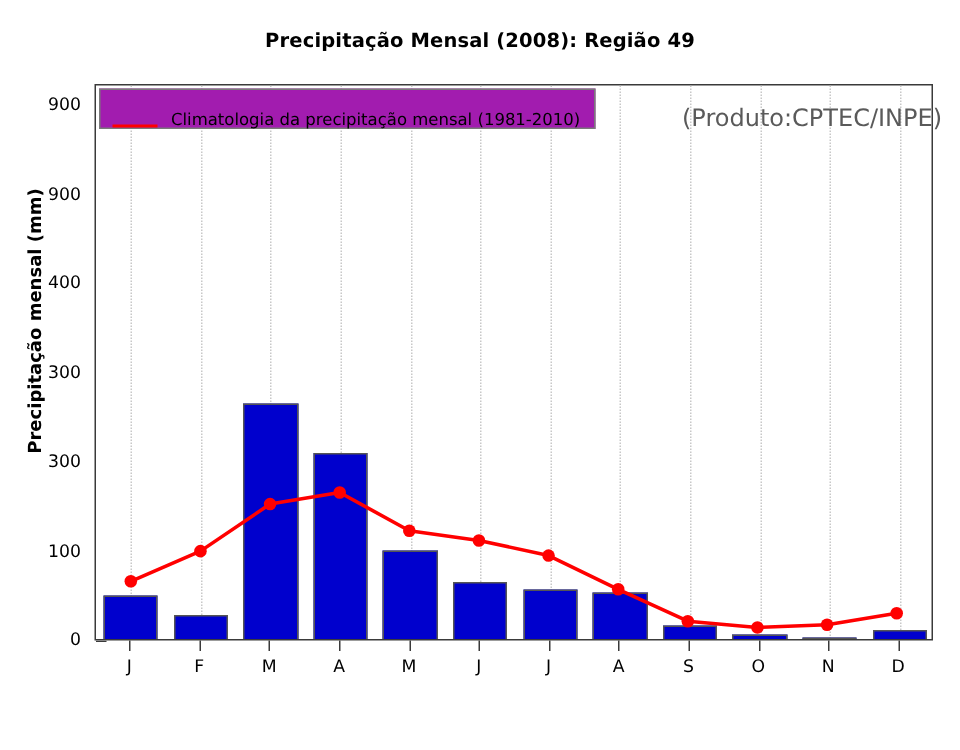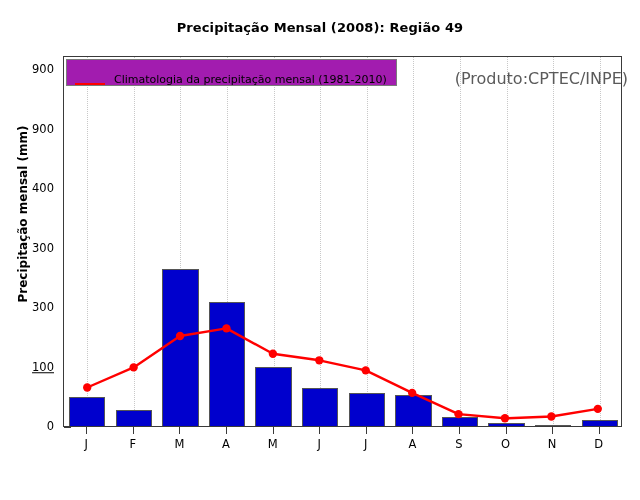--- a/index.html
+++ b/index.html
@@ -176,21 +176,21 @@
 </head>
 <body>
 
 <div id="root">
 
   <div class="chart-title">Precipitação Mensal (2008): Região 49</div>
 
   <div class="y-ticks-wrap" id="y-axis">
       <div class="y-tick-label" style="top: 427px;">0</div>
       <div class="y-tick-mark" style="top: 427px;"></div>
-      <div class="y-tick-label" style="top: 367.5px; text-decoration: underline;">100</div>
+      <div class="y-tick-label" style="top: 367.5px;">100</div>
       <div class="y-tick-mark" style="top: 367.5px;"></div>
       <div class="y-tick-label" style="top: 308px;">300</div>
       <div class="y-tick-mark" style="top: 308px;"></div>
       <div class="y-tick-label" style="top: 248.5px; text-align: right;">300</div>
       <div class="y-tick-mark" style="top: 248.5px;"></div>
       <div class="y-tick-label" style="top: 189px;">400</div>
       <div class="y-tick-mark" style="top: 189px;"></div>
       <div class="y-tick-label" style="top: 129.5px;">900</div>
       <div class="y-tick-mark" style="top: 129.5px;"></div>
       <div class="y-tick-label" style="top: 70px;">900</div>

